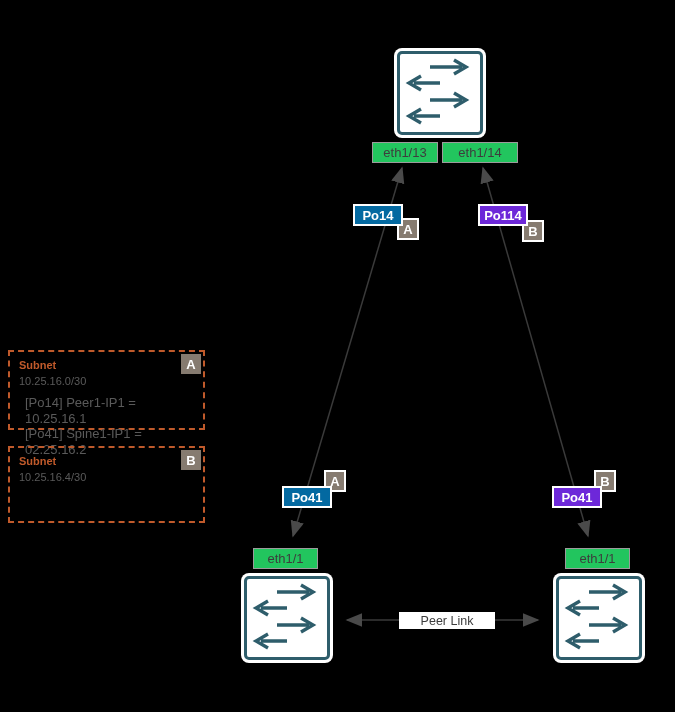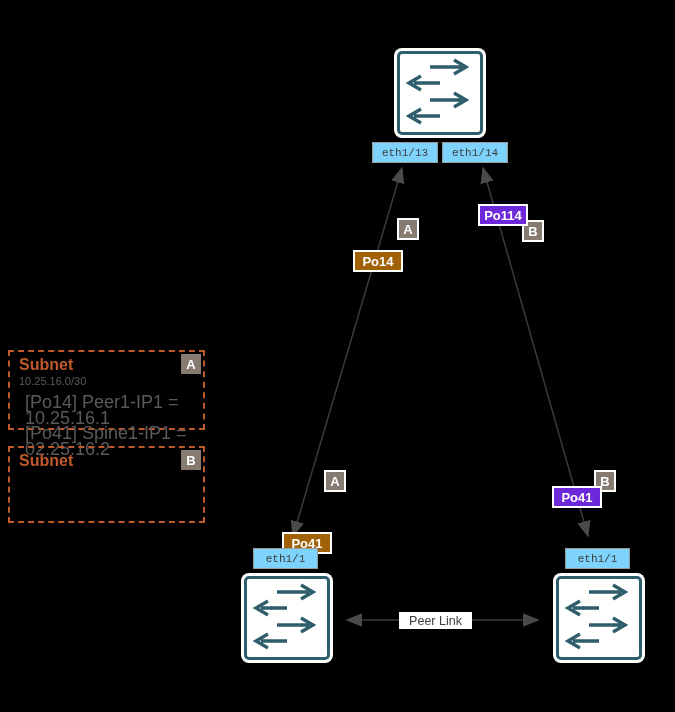--- a/index.html
+++ b/index.html
@@ -8,48 +8,48 @@
     font-family:"Liberation Sans",sans-serif;
   }
   .lines-layer{position:absolute;left:0;top:0;}
   .switch{
     position:absolute;width:86px;height:84px;box-sizing:border-box;
     background:#fff;border:3px solid #2E5D6B;border-radius:5px;
     box-shadow:0 0 0 3px #fff;display:flex;align-items:center;justify-content:center;
   }
   .port-label{
     position:absolute;box-sizing:border-box;height:21px;
-    background:#7dd3fc;border:1px solid #9b9b9b;color:#3d3d3d;
-    font-size:11px;display:flex;align-items:center;justify-content:center;font-family:Liberation Mono, monospace;
+    background:#22c55e;border:1px solid #9b9b9b;color:#3d3d3d;
+    font-size:13px;display:flex;align-items:center;justify-content:center;
   }
   .po-label{
     position:absolute;box-sizing:border-box;width:50px;height:22px;
     border:2px solid #fff;color:#fff;font-size:13px;font-weight:600;
     display:flex;align-items:center;justify-content:center;
   }
-  .po-green{background:#a16207;margin-top:46px;}
+  .po-green{background:#0369a1;}
   .po-purple{background:#6d28d9;}
   .badge{
     position:absolute;box-sizing:border-box;width:22px;height:22px;
     background:#867B70;border:2px solid #fff;color:#fff;
     font-size:13px;font-weight:bold;
     display:flex;align-items:center;justify-content:center;
   }
   .peer-link-label{
-    position:absolute;box-sizing:border-box;width:73px;height:17px;
+    position:absolute;box-sizing:border-box;width:96px;height:17px;
     background:#fff;color:#3d3d3d;font-size:12.5px;
     display:flex;align-items:center;justify-content:center;
   }
   .subnet-box{
     position:absolute;box-sizing:border-box;width:197px;
     border:2px dashed #C05A2B;padding:5px 8px 6px 9px;
   }
-  .subnet-title{color:#C05A2B;font-size:16px;font-weight:bold;line-height:16px;}
+  .subnet-title{color:#C05A2B;font-size:11px;font-weight:bold;line-height:16px;}
   .subnet-cidr{color:#5a5a5a;font-size:11px;line-height:16px;margin-bottom:6px;}
-  .subnet-line{color:#5a5a5a;font-size:18px;line-height:15.5px;margin-left:6px;}
+  .subnet-line{color:#5a5a5a;font-size:13px;line-height:15.5px;margin-left:6px;}
   .subnet-badge{
     position:absolute;top:2px;right:2px;width:20px;height:20px;
     background:#867B70;color:#fff;font-size:13px;font-weight:bold;
     display:flex;align-items:center;justify-content:center;
   }
   .sw-arrows{display:block;}
 </style>
 </head>
 <body>
 
@@ -71,21 +71,21 @@
       <g stroke="#2E5D6B" stroke-width="3.4" fill="none">
         <path d="M28 10 H60 M52 3 L64 10 L52 17"></path>
         <path d="M38 26 H12 M19 19 L7 26 L19 33"></path>
         <path d="M28 43 H60 M52 36 L64 43 L52 50"></path>
         <path d="M38 59 H12 M19 52 L7 59 L19 66"></path>
       </g>
     </svg>
   </div>
 
   <div class="port-label" style="left:372px;top:142px;width:66px;">eth1/13</div>
-  <div class="port-label" style="left:442px;top:142px;width:66px;">eth1/14</div>
+  <div class="port-label" style="left:442px;top:142px;width:76px;">eth1/14</div>
 
   <div class="badge" style="left:397px;top:218px;">A</div>
   <div class="po-label po-green" style="left:353px;top:204px;">Po14</div>
 
   <div class="badge" style="left:522px;top:220px;">B</div>
   <div class="po-label po-purple" style="left:478px;top:204px;">Po114</div>
 
   <div class="badge" style="left:324px;top:470px;">A</div>
   <div class="po-label po-green" style="left:282px;top:486px;">Po41</div>
 
@@ -122,15 +122,16 @@
     <div class="subnet-badge">A</div>
     <div class="subnet-title">Subnet</div>
     <div class="subnet-cidr">10.25.16.0/30</div>
     <div class="subnet-line">[Po14] Peer1-IP1 = 10.25.16.1</div>
     <div class="subnet-line">[Po41] Spine1-IP1 = 02.25.16.2</div>
   </div>
 
   <div class="subnet-box" style="left:8px;top:446px;height:77px;">
     <div class="subnet-badge">B</div>
     <div class="subnet-title">Subnet</div>
+    <div class="subnet-cidr">10.25.16.4/30</div>
   </div>
 
 </div>
 
 </body></html>

